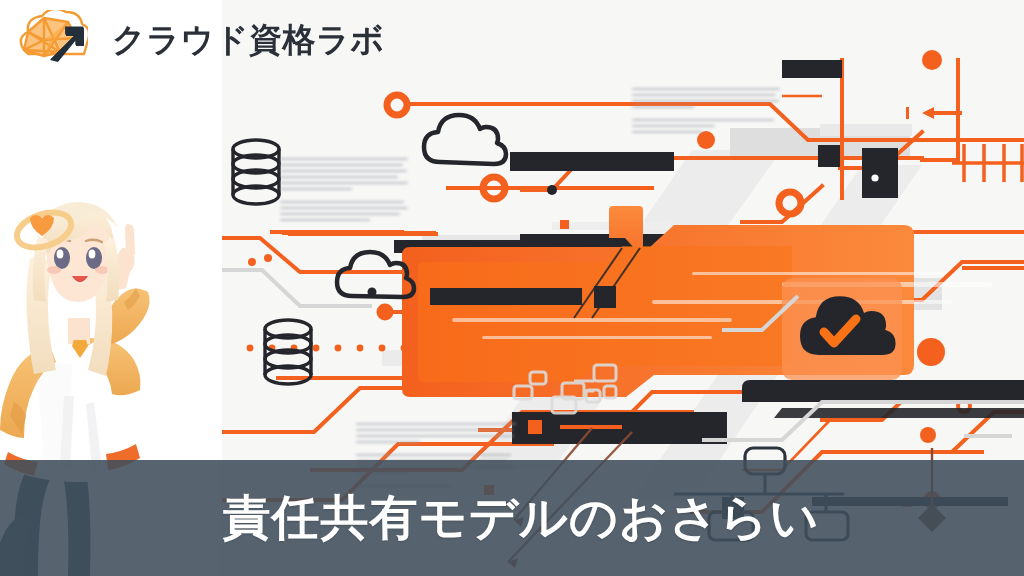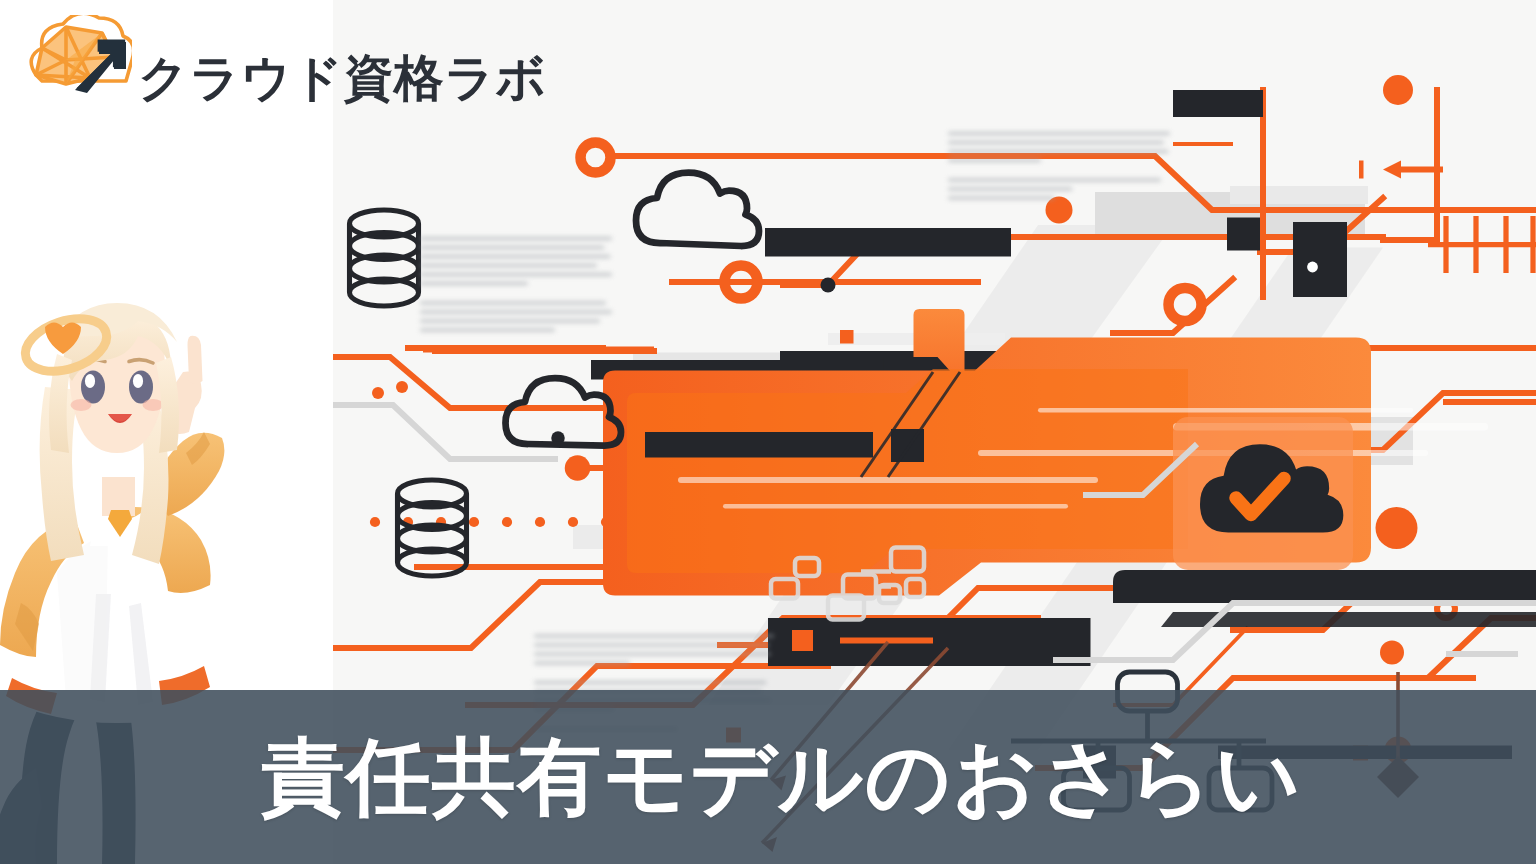--- a/index.html
+++ b/index.html
@@ -13,35 +13,35 @@
   #illus{position:absolute;left:222px;top:0;width:802px;height:576px;
          background:#f7f7f6;overflow:hidden;}
   #illus svg{position:absolute;left:0;top:0;width:802px;height:576px;}
 
   
   .para{position:absolute;filter:blur(1.6px);opacity:.62;}
   .para .ln{height:2px;background:#9aa0a6;margin-bottom:4px;border-radius:1px;}
   .para .gap{height:7px;background:transparent;margin:0;}
 
   
-  #logo{position:absolute;left:14px;top:10px;display:flex;align-items:flex-end;gap:4px;z-index:40;}
+  #logo{position:absolute;left:14px;top:10px;display:flex;align-items:center;gap:24px;z-index:40;}
   #logo .mark{width:74px;height:58px;flex:0 0 auto;}
   #logo .wordmark{font-size:33px;font-weight:700;color:#2b3038;letter-spacing:.5px;
                   line-height:1;white-space:nowrap;}
 
   
   #mascot{position:absolute;left:-6px;top:196px;width:186px;height:380px;z-index:30;}
   #mascot svg{width:186px;height:380px;display:block;}
 
   
   #band{position:absolute;left:0;top:460px;width:1024px;height:116px;
         background:rgba(64,78,92,.88);z-index:35;}
   #title{position:absolute;left:0;top:460px;width:1024px;height:116px;z-index:36;
          display:flex;align-items:center;justify-content:center;}
-  #title .t{font-size:56px;font-weight:700;color:#ffffff;letter-spacing:1px;
+  #title .t{font-size:48px;font-weight:700;color:#ffffff;letter-spacing:1px;
             white-space:nowrap;line-height:1;padding-left:18px;
             text-shadow:0 1px 2px rgba(0,0,0,.18);text-align:right;}
 </style>
 </head>
 <body>
 
 <div id="stage">
 
   <div id="illus">
     <svg viewBox="0 0 802 576" xmlns="http://www.w3.org/2000/svg">

